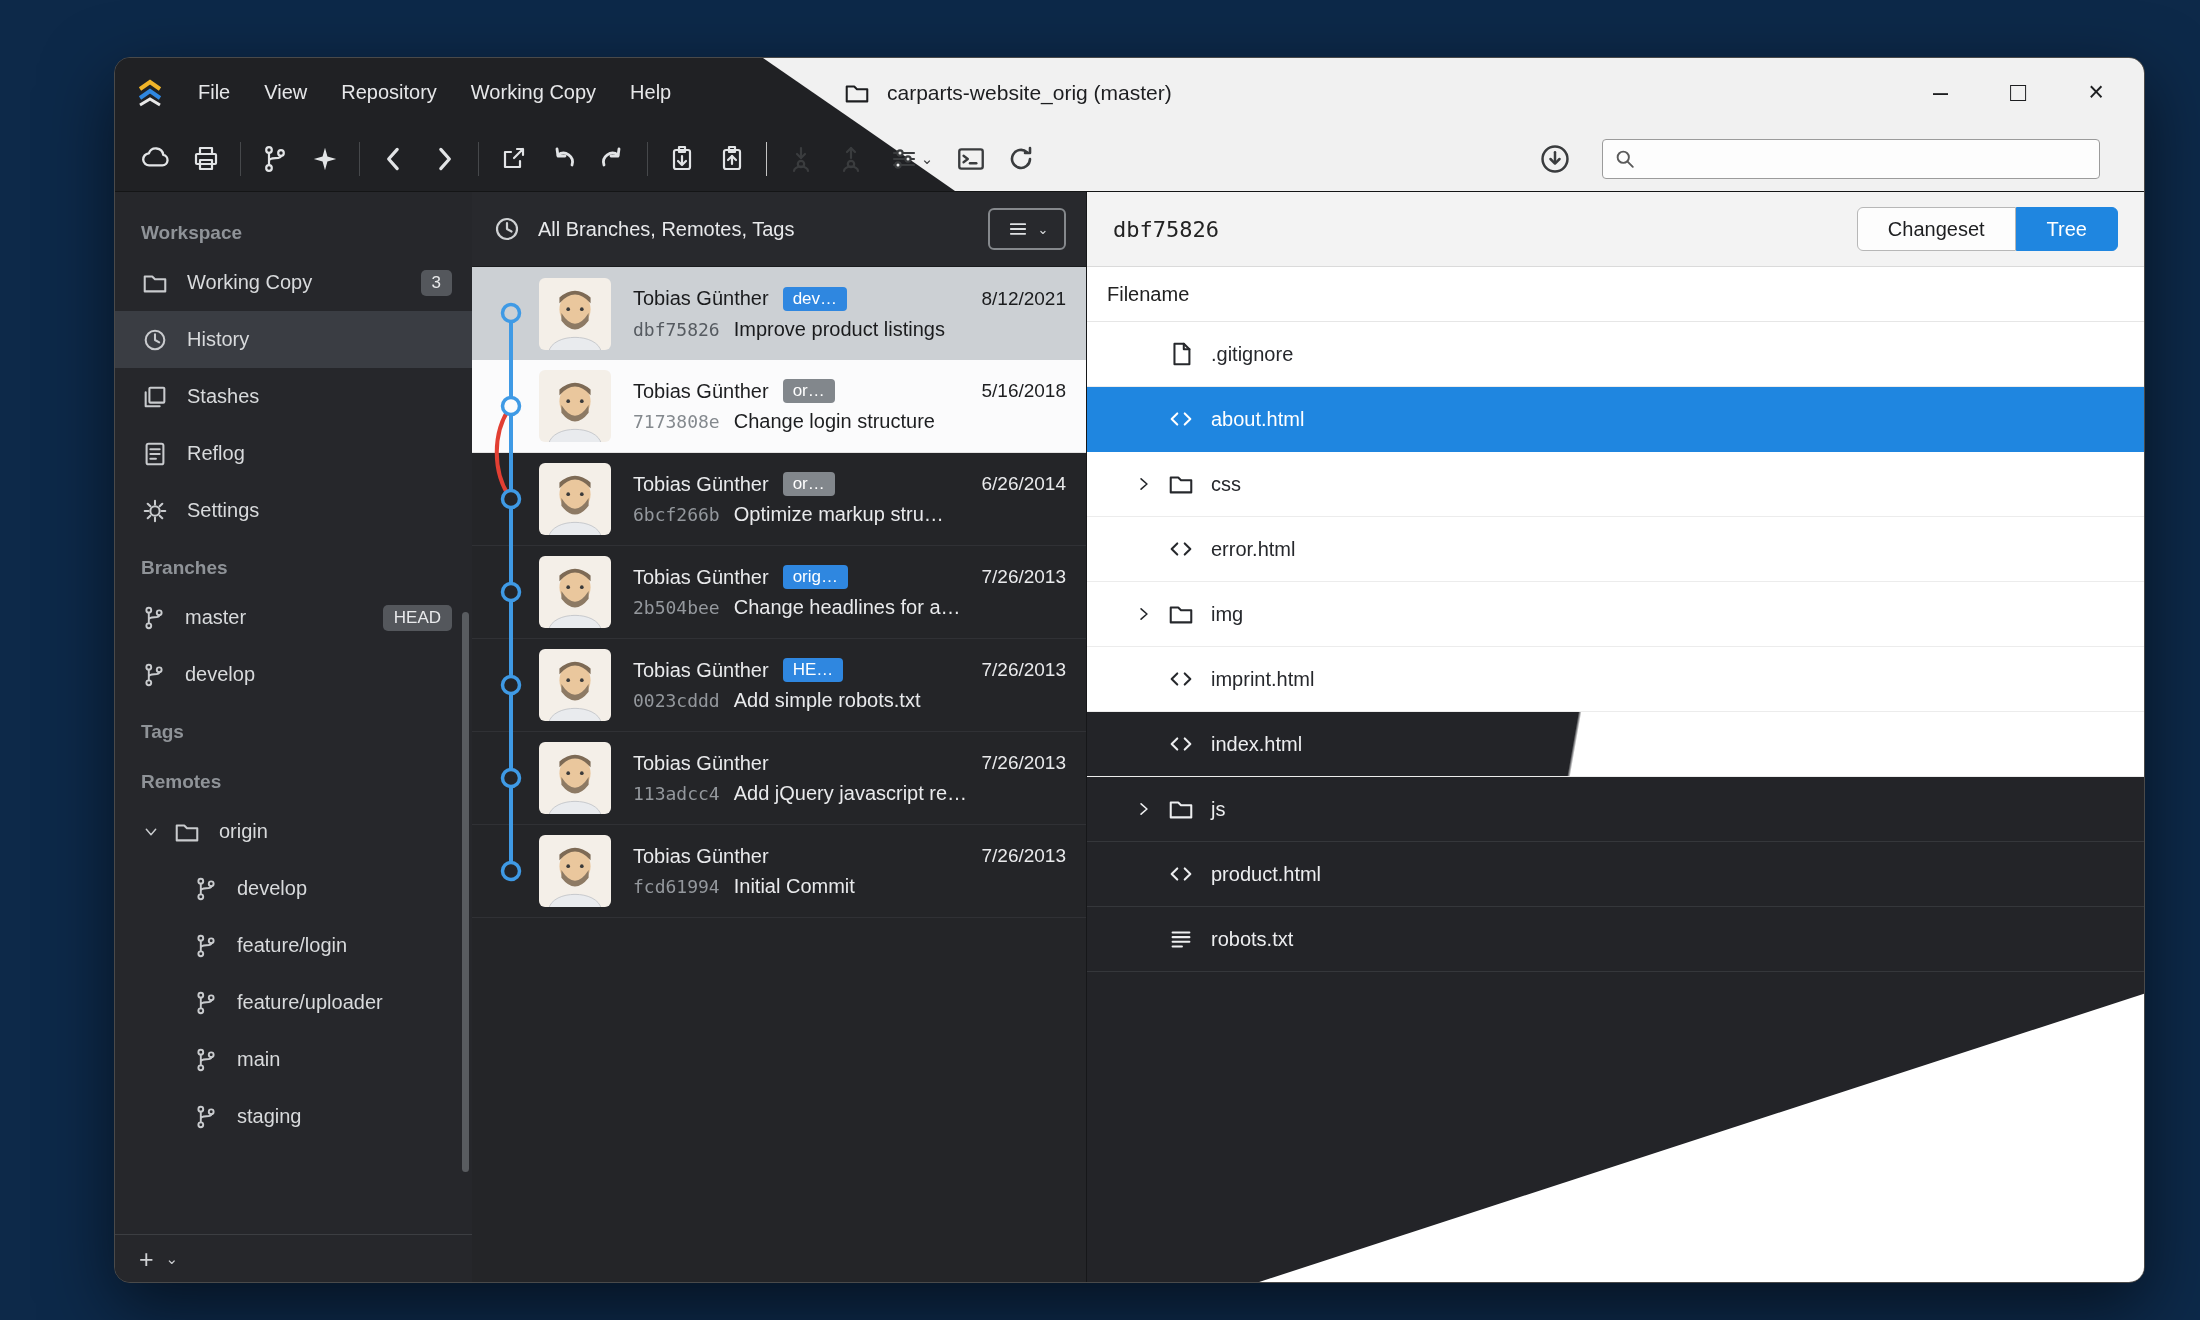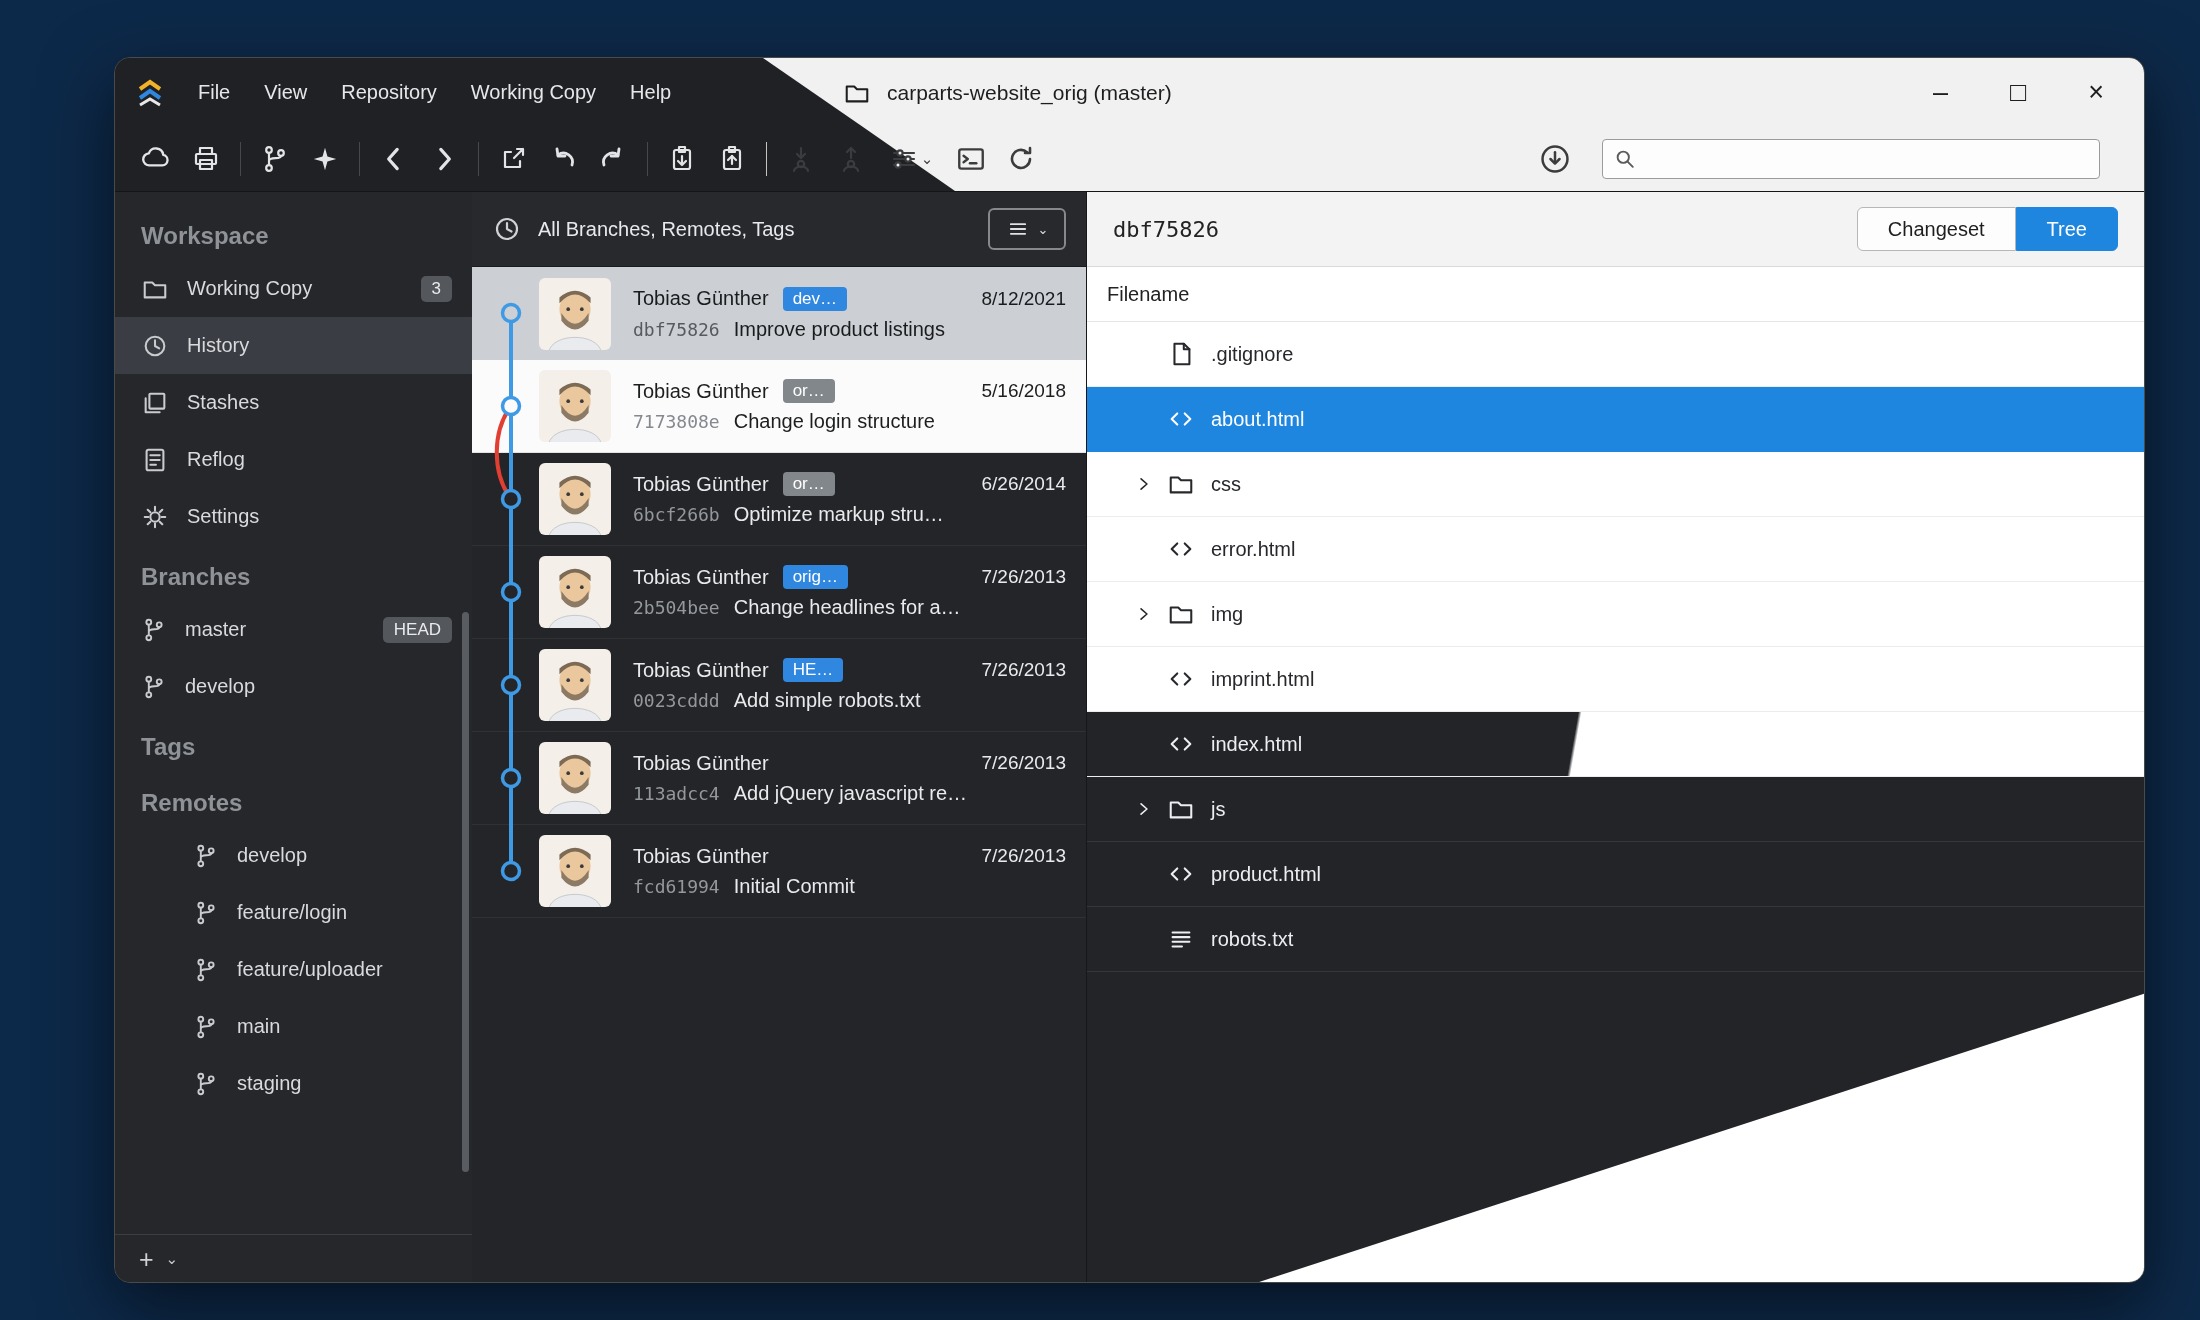--- a/index.html
+++ b/index.html
@@ -45,21 +45,21 @@
   .sfield input{width:498px;height:40px;border:1px solid #9b9b9b;border-radius:4px;
     background:#fdfdfd;padding:0 12px 0 46px;font-size:19px;color:#333;outline:none;box-sizing:border-box;}
   .sfield .mag{position:absolute;left:10px;top:7px;color:#5a5a5a;}
 
   
   .main{display:flex;height:1091px;}
 
   
   .sidebar{width:357px;flex:none;background:#26272b;position:relative;
     display:flex;flex-direction:column;padding-top:12px;box-sizing:border-box;}
-  .sec{color:#8f9398;font-size:24px;font-weight:bold;padding:18px 0 10px 26px;}
+  .sec{color:#8f9398;font-size:19px;font-weight:bold;padding:18px 0 10px 26px;}
   .sitem{display:flex;align-items:center;height:57px;padding-left:26px;color:#d8dadc;font-size:20px;gap:18px;}
   .sitem.sel{background:#3a3d43;}
   .sic{color:#c9cbce;display:flex;flex:none;}
   .sbadge{margin-left:auto;margin-right:20px;background:#54575c;color:#e9eaec;
     font-size:17px;padding:3px 11px;border-radius:5px;}
   .sitem.child{padding-left:78px;}
   .schev{color:#c9cbce;display:flex;margin-right:-6px;}
   .sbottom{margin-top:auto;height:48px;border-top:1px solid #3c3e42;display:flex;
     align-items:center;color:#cfd1d4;padding-left:24px;gap:12px;font-size:25px;}
   .sbottom .cv{font-size:15px;}
@@ -359,20 +359,33 @@
               <circle cx="21" cy="9" r="2.8"></circle>
               <path d="M9 9 v12 M9 17 C9 12 21 16 21 12"></path>
             </svg>
           </span>
         <span>develop</span>
       </div>
 
       <div class="sec">Tags</div>
 
       <div class="sec">Remotes</div>
+      <div class="sitem">
+        <span class="schev">
+          <svg class="ic" width="20" height="20" viewBox="0 0 30 30">
+              <polyline points="8,11 15,19 22,11"></polyline>
+            </svg>
+          </span>
+        <span class="sic">
+          <svg class="ic" width="28" height="28" viewBox="0 0 30 30">
+              <path d="M4 8 h8 l3 3 h11 v13 h-22 z"></path>
+            </svg>
+          </span>
+        <span>origin</span>
+      </div>
       <div class="sitem child">
         <span class="sic">
           <svg class="ic" width="26" height="26" viewBox="0 0 30 30">
               <circle cx="9" cy="6" r="2.8"></circle>
               <circle cx="9" cy="24" r="2.8"></circle>
               <circle cx="21" cy="9" r="2.8"></circle>
               <path d="M9 9 v12 M9 17 C9 12 21 16 21 12"></path>
             </svg>
           </span>
         <span>develop</span>

